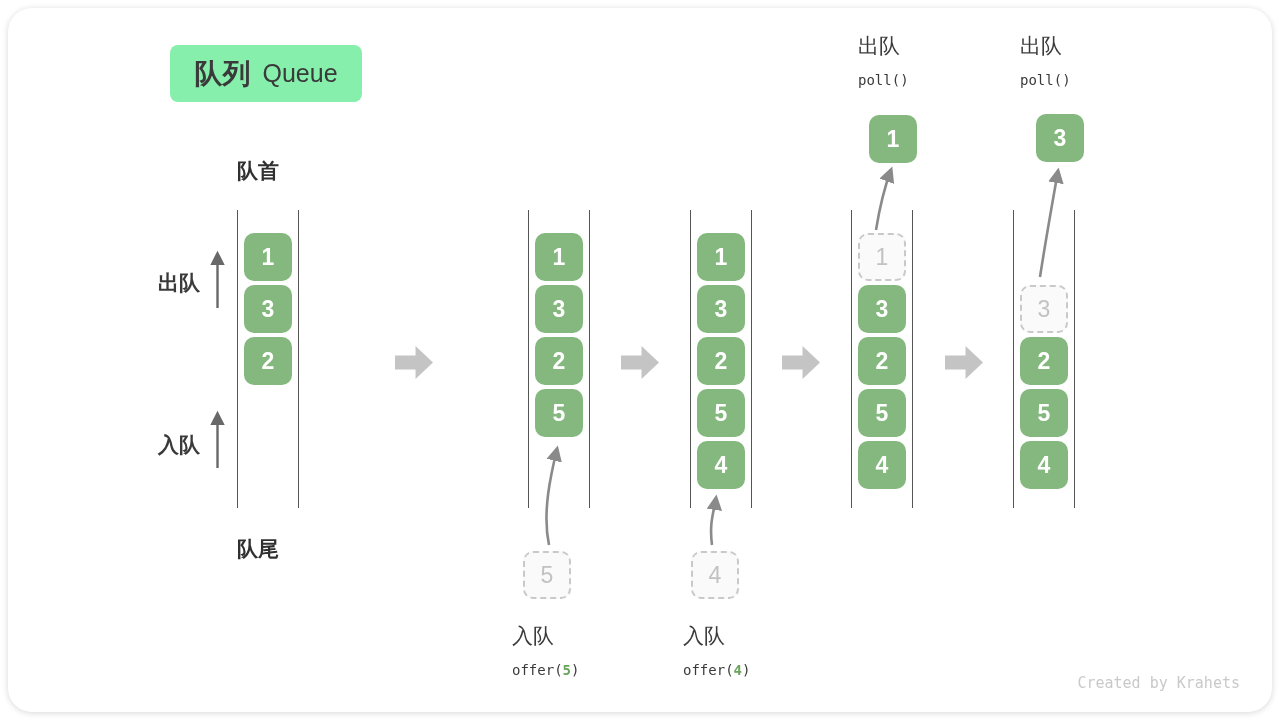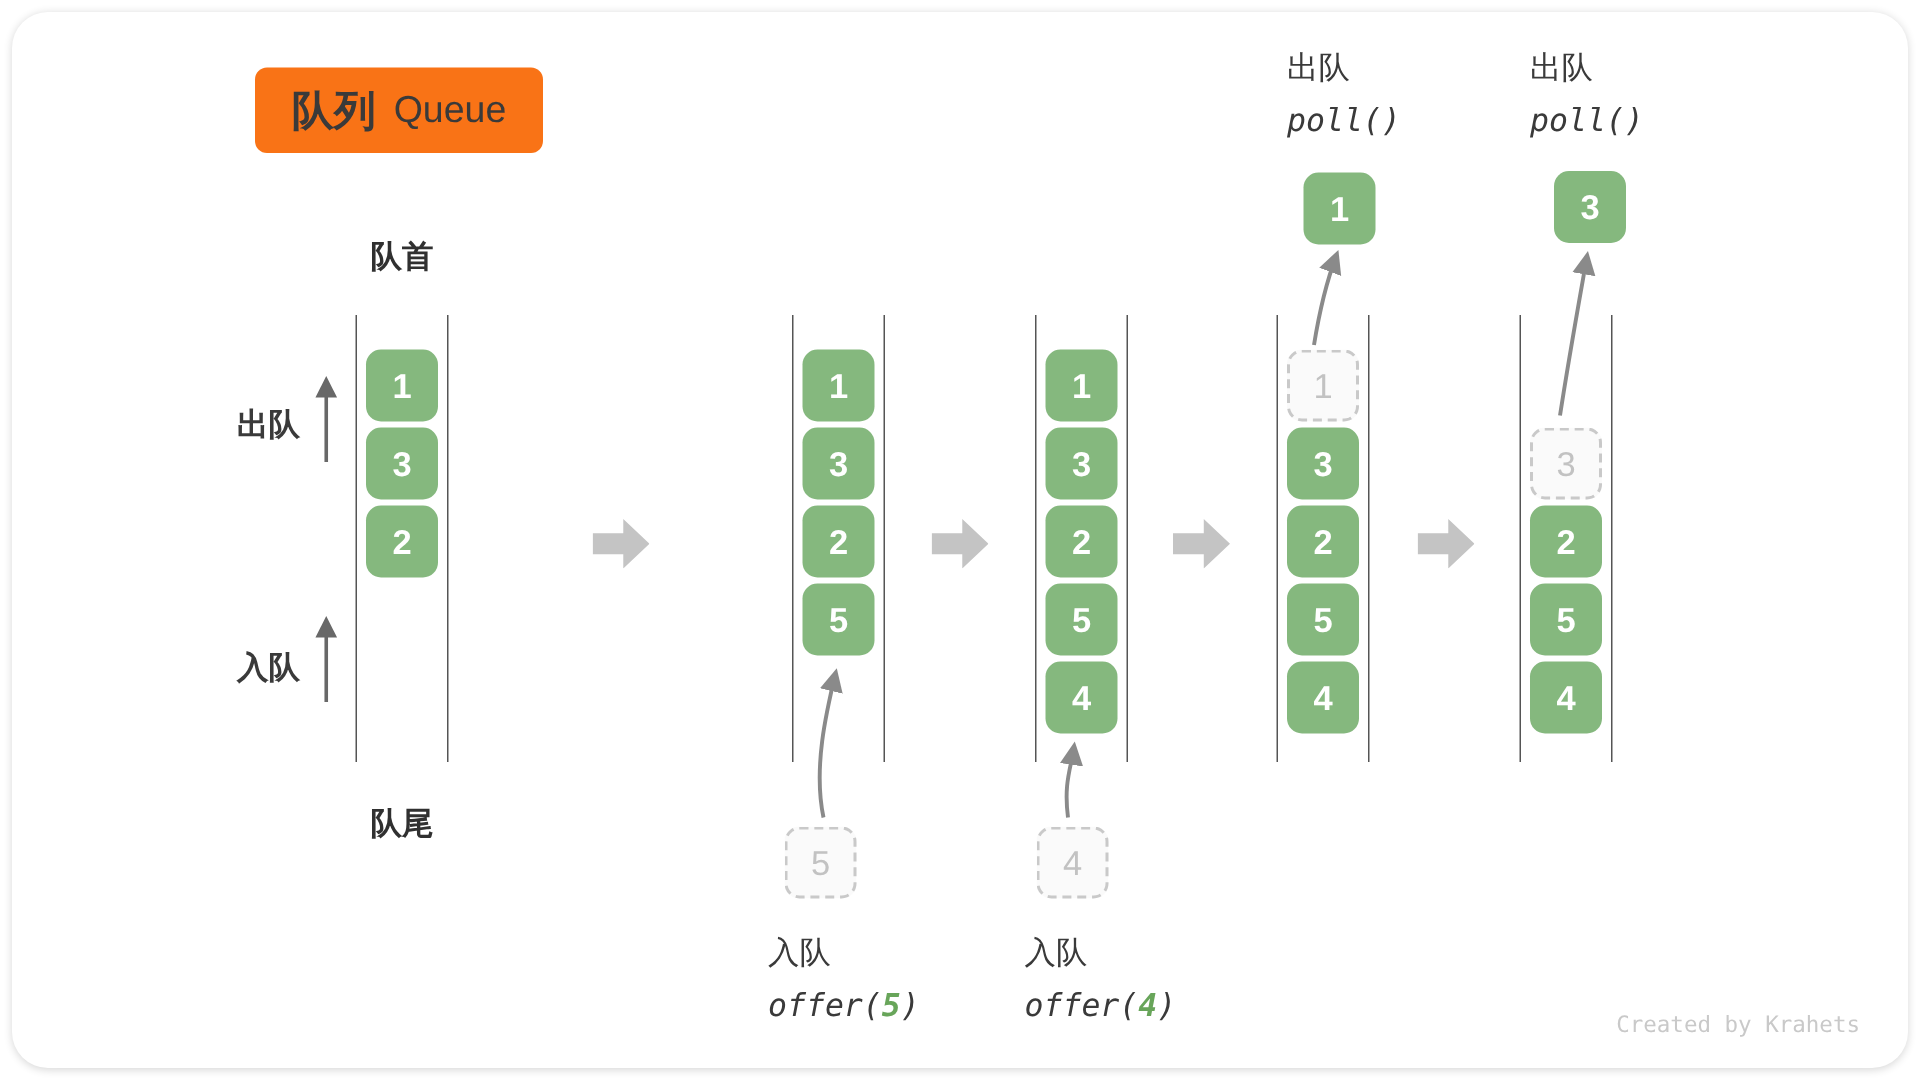--- a/index.html
+++ b/index.html
@@ -1,41 +1,41 @@
 <!DOCTYPE html>
 <html><head>
 <meta charset="utf-8">
 <style>
   html,body{margin:0;padding:0;background:#fff;}
   .stage{position:relative;width:1280px;height:720px;font-family:"Liberation Sans","DejaVu Sans",sans-serif;overflow:hidden;}
   .card{position:absolute;left:8px;top:8px;right:8px;bottom:8px;background:#fff;border-radius:24px;
         box-shadow:0 1px 6px rgba(0,0,0,.16);}
   .abs{position:absolute;}
 
-  .title-badge{left:170px;top:45px;width:192px;height:57px;background:#f97316;border-radius:8px;
+  .title-badge{left:170px;top:45px;width:192px;height:57px;background:#86efac;border-radius:8px;
                display:flex;align-items:center;justify-content:center;gap:12px;}
   .title-zh{font-size:28px;font-weight:bold;color:#3a3a3a;}
   .title-en{font-family:Liberation Sans, sans-serif;font-size:25px;color:#3a3a3a;}
 
-  .pointer-label{width:62px;text-align:center;font-size:21px;font-weight:bold;color:#303030;}
+  .pointer-label{width:62px;text-align:left;font-size:21px;font-weight:bold;color:#303030;}
   .side-label{width:54px;text-align:center;font-size:21px;font-weight:bold;color:#3a3a3a;}
 
   .qcol{top:210px;width:62px;height:298px;box-sizing:border-box;
         border-left:1.5px solid #555;border-right:1.5px solid #555;}
 
   .box{width:48px;height:48px;border-radius:10px;display:flex;align-items:center;justify-content:center;
        font-size:23px;font-weight:bold;}
   .box.green{background:#85b87e;color:#fff;}
   .box.dashed{box-sizing:border-box;border:2px dashed #c9c9c9;background:#fafafa;color:#c2c2c2;font-weight:normal;}
 
   .block-arrow{width:38px;height:35px;background:#c4c4c4;
       clip-path:polygon(0% 30%,54% 30%,54% 3%,100% 50%,54% 97%,54% 70%,0% 70%);}
 
   .op-label{line-height:35px;font-size:21px;color:#3a3a3a;white-space:nowrap;}
-  .op-label .code{font-family:"DejaVu Sans Mono","Liberation Mono",monospace;font-size:21px;color:#3a3a3a;font-style:italic;}
+  .op-label .code{font-family:"DejaVu Sans Mono","Liberation Mono",monospace;font-size:14px;color:#3a3a3a;}
   .op-label .arg{color:#68a55a;font-weight:bold;}
 
   .watermark{right:40px;top:674px;font-family:"DejaVu Sans Mono","Liberation Mono",monospace;
              font-size:15px;color:#c9c9c9;}
   svg.overlay{position:absolute;left:0;top:0;pointer-events:none;}
 </style>
 </head>
 <body>
 
 <div class="stage">

